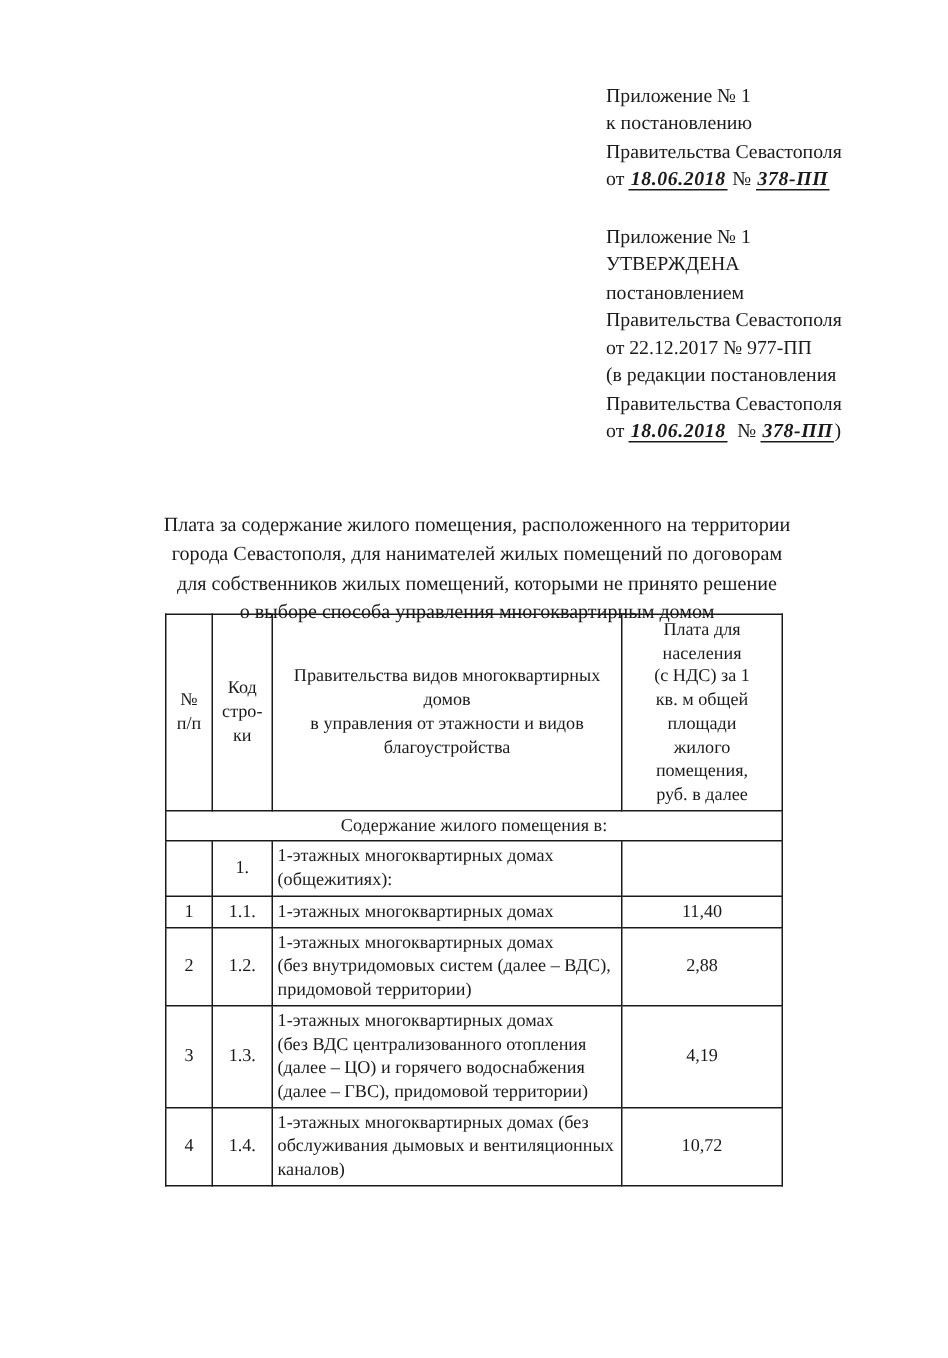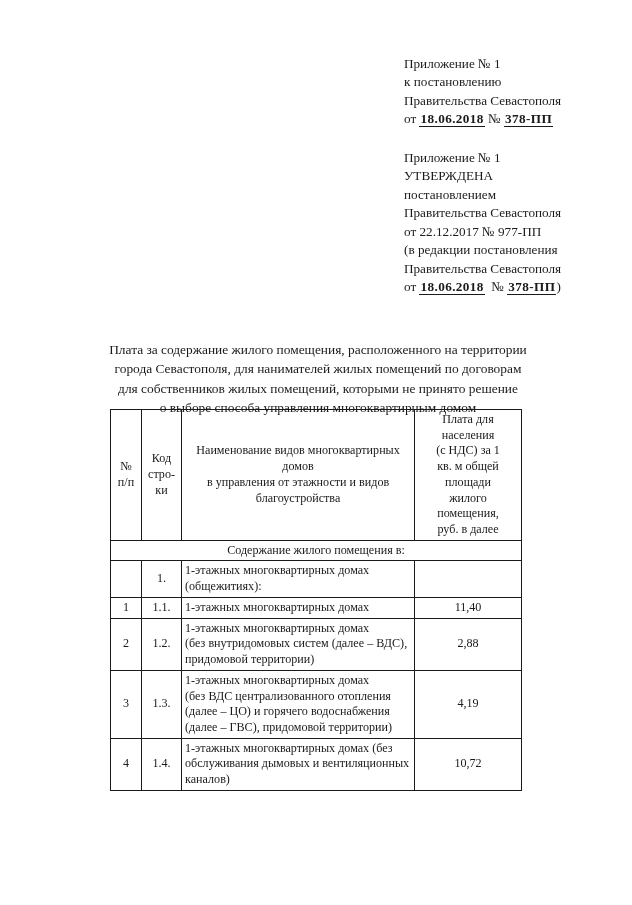--- a/index.html
+++ b/index.html
@@ -28,20 +28,21 @@
     position: absolute;
     left: 404px;
     top: 55px;
     width: 215px;
     font-size: 13.2px;
     line-height: 1.40;
   }
   .header-zone .line { white-space: nowrap; }
   .hand {
     font-family: "Liberation Serif", serif;
+    font-style: italic;
     font-weight: bold;
     border-bottom: 1px solid #1a1a1a;
     padding: 0 1px;
     letter-spacing: 0.4px;
   }
   .block2 { margin-top: 20px; }
 
   
   .doc-title {
     position: absolute;
@@ -138,21 +139,21 @@
           <th class="h-num">
             <span class="name-line">№</span>
             <span class="name-line">п/п</span>
           </th>
           <th class="h-code">
             <span class="name-line">Код</span>
             <span class="name-line">стро-</span>
             <span class="name-line">ки</span>
           </th>
           <th class="h-name">
-            <span class="name-line">Наименование видов многоквартирных домов</span>
+            <span class="name-line">Правительства видов многоквартирных домов</span>
             <span class="name-line">в управления от этажности и видов</span>
             <span class="name-line">благоустройства</span>
           </th>
           <th class="h-price">
             <span class="name-line">Плата для</span>
             <span class="name-line">населения</span>
             <span class="name-line">(с НДС) за 1</span>
             <span class="name-line">кв. м общей</span>
             <span class="name-line">площади</span>
             <span class="name-line">жилого</span>

